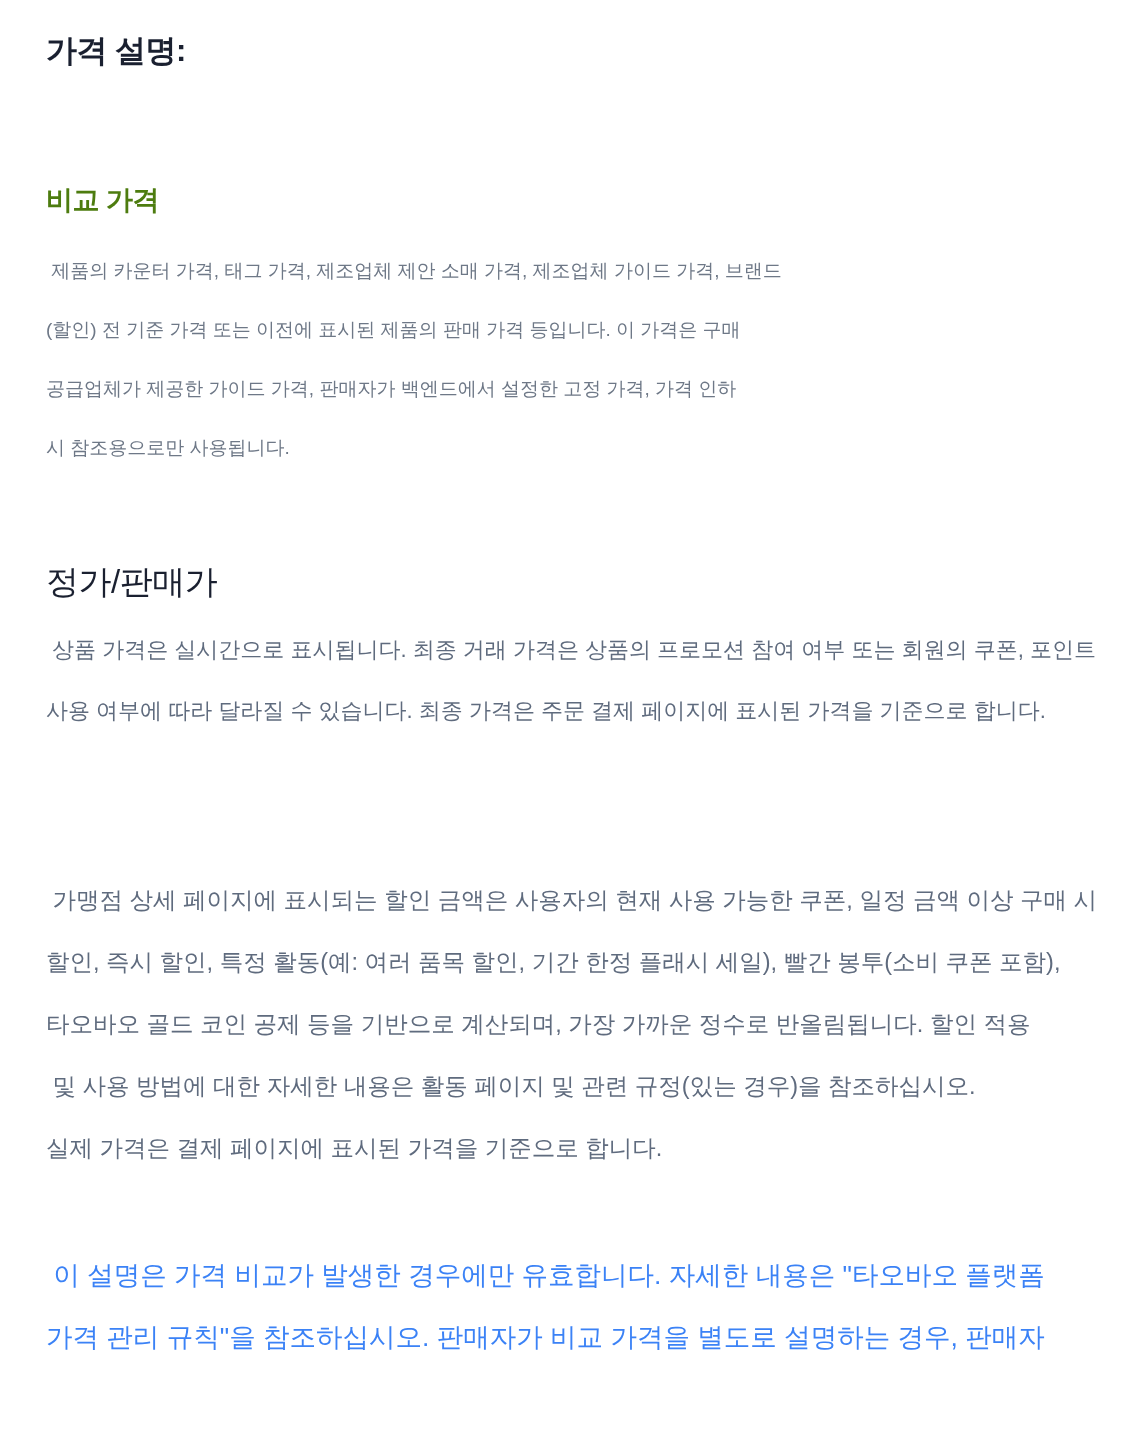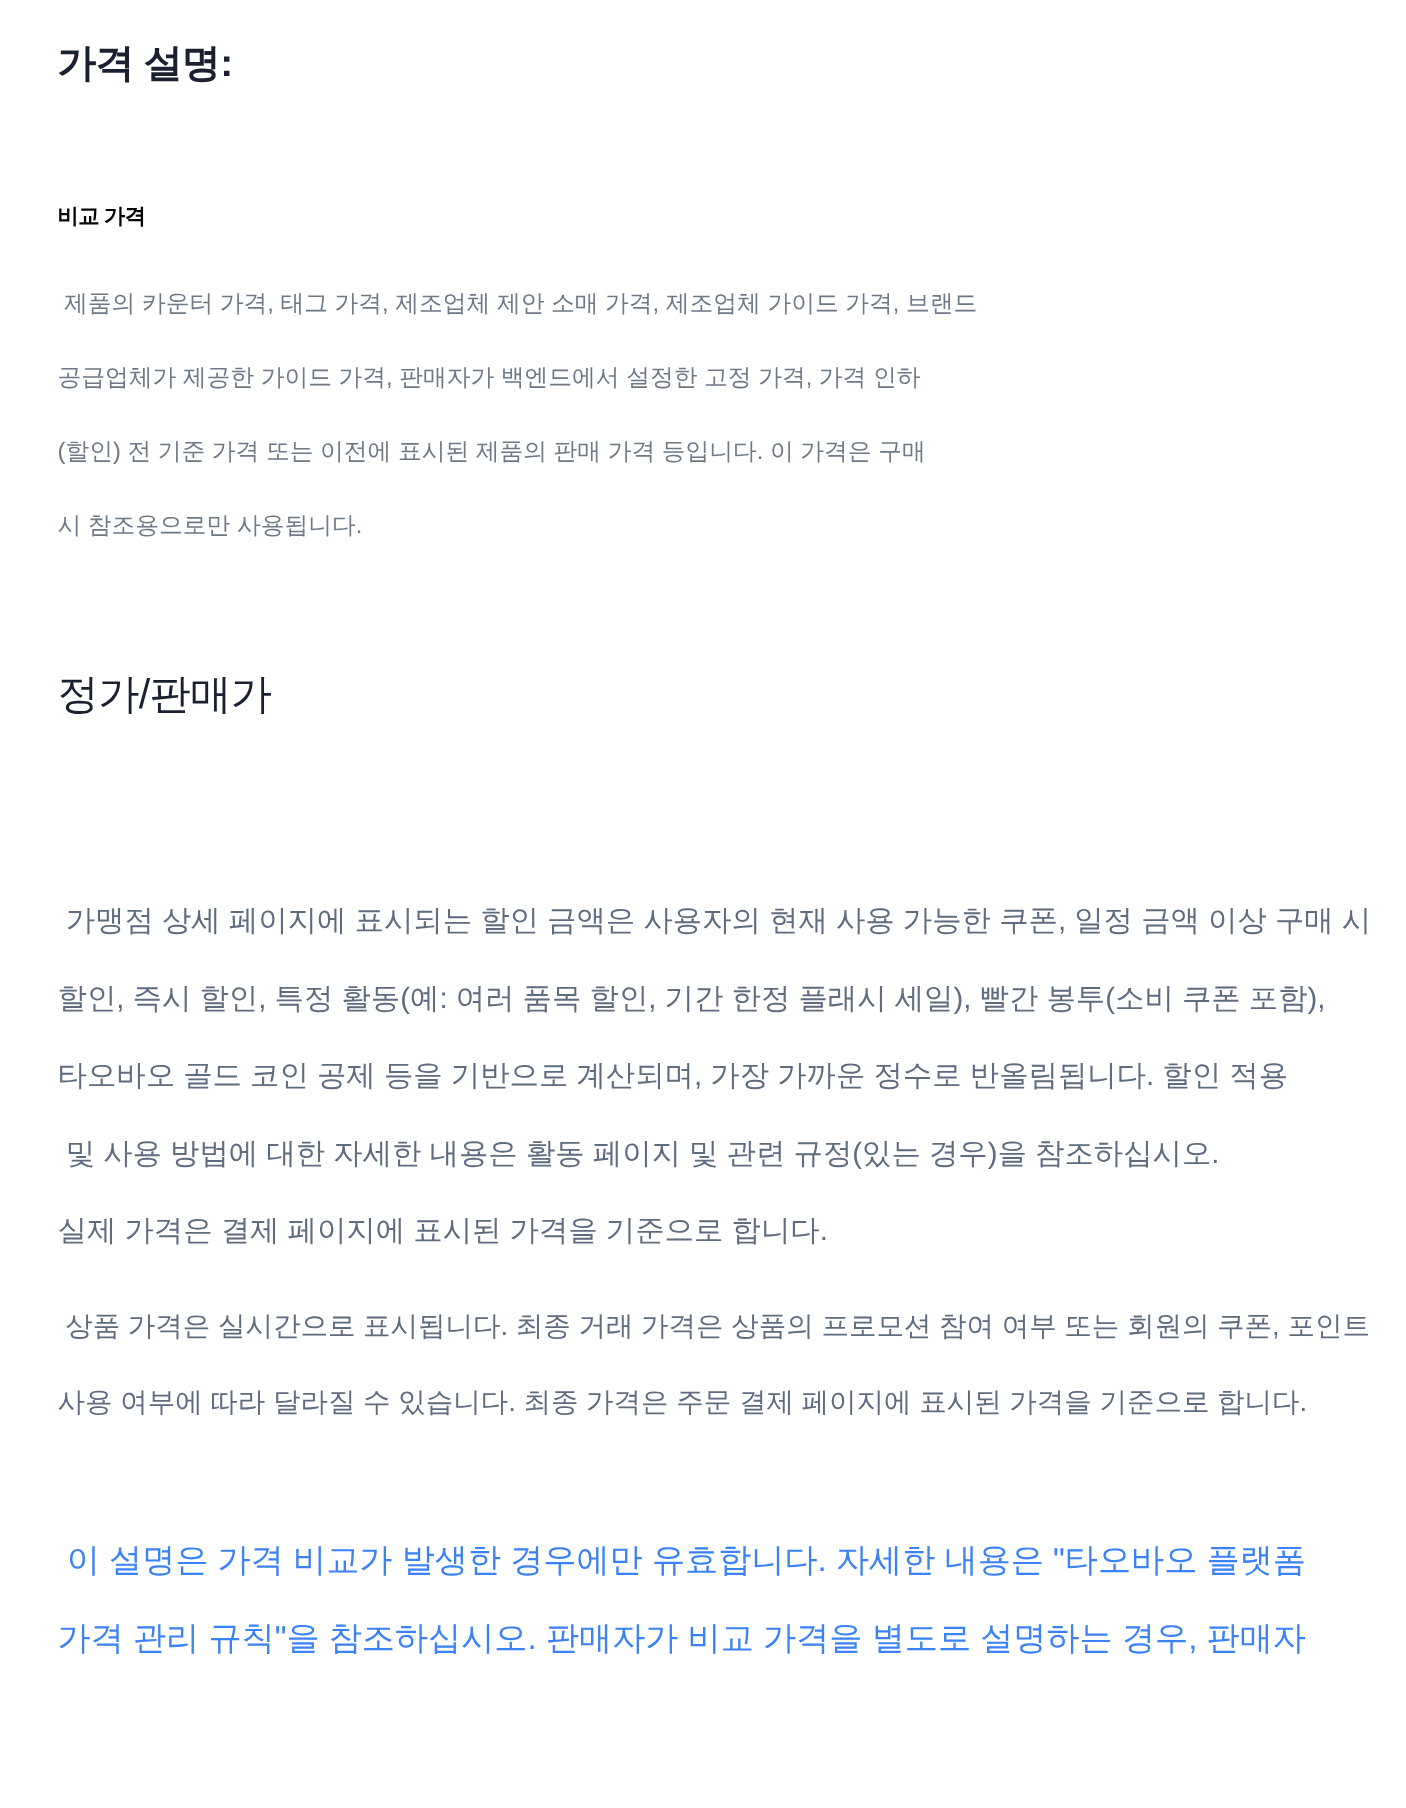--- a/index.html
+++ b/index.html
@@ -25,25 +25,25 @@
   .page-title {
     margin: 0;
     padding-top: 30px;
     font-size: 31px;
     line-height: 42px;
     font-weight: 700;
     color: #1a2030;
     letter-spacing: -0.5px;
   }
   .h2 {
-    margin: 83px 0 0 0;
-    font-size: 17px;
+    margin: 110px 0 0 0;
+    font-size: 27px;
     line-height: 36px;
     font-weight: 600;
-    color: #000000;
+    color: #4d7c0f;
     letter-spacing: -0.5px;
   }
   .h3 {
     margin: 83px 0 0 0;
     font-size: 33px;
     line-height: 44px;
     font-weight: 400;
     color: #1a2030;
     letter-spacing: -0.5px;
   }
@@ -77,38 +77,38 @@
 <body>
 
 <div class="page">
 
   <h1 class="page-title line">가격 설명:</h1>
 
   <section>
     <h2 class="h2 line">비교 가격</h2>
     <div class="para para-comparison">
       <div class="line"> 제품의 카운터 가격, 태그 가격, 제조업체 제안 소매 가격, 제조업체 가이드 가격, 브랜드</div>
+      <div class="line">(할인) 전 기준 가격 또는 이전에 표시된 제품의 판매 가격 등입니다. 이 가격은 구매</div>
       <div class="line">공급업체가 제공한 가이드 가격, 판매자가 백엔드에서 설정한 고정 가격, 가격 인하</div>
-      <div class="line">(할인) 전 기준 가격 또는 이전에 표시된 제품의 판매 가격 등입니다. 이 가격은 구매</div>
       <div class="line">시 참조용으로만 사용됩니다.</div>
     </div>
   </section>
 
   <section>
     <h2 class="h3 line">정가/판매가</h2>
+    <div class="para para-realtime">
+      <div class="line"> 상품 가격은 실시간으로 표시됩니다. 최종 거래 가격은 상품의 프로모션 참여 여부 또는 회원의 쿠폰, 포인트</div>
+      <div class="line">사용 여부에 따라 달라질 수 있습니다. 최종 가격은 주문 결제 페이지에 표시된 가격을 기준으로 합니다.</div>
+    </div>
     <div class="para para-discount">
       <div class="line"> 가맹점 상세 페이지에 표시되는 할인 금액은 사용자의 현재 사용 가능한 쿠폰, 일정 금액 이상 구매 시</div>
       <div class="line">할인, 즉시 할인, 특정 활동(예: 여러 품목 할인, 기간 한정 플래시 세일), 빨간 봉투(소비 쿠폰 포함),</div>
       <div class="line">타오바오 골드 코인 공제 등을 기반으로 계산되며, 가장 가까운 정수로 반올림됩니다. 할인 적용</div>
       <div class="line"> 및 사용 방법에 대한 자세한 내용은 활동 페이지 및 관련 규정(있는 경우)을 참조하십시오.</div>
       <div class="line">실제 가격은 결제 페이지에 표시된 가격을 기준으로 합니다.</div>
-    </div>
-    <div class="para para-realtime">
-      <div class="line"> 상품 가격은 실시간으로 표시됩니다. 최종 거래 가격은 상품의 프로모션 참여 여부 또는 회원의 쿠폰, 포인트</div>
-      <div class="line">사용 여부에 따라 달라질 수 있습니다. 최종 가격은 주문 결제 페이지에 표시된 가격을 기준으로 합니다.</div>
     </div>
   </section>
 
   <section>
     <div class="para para-closing">
       <div class="line"> 이 설명은 가격 비교가 발생한 경우에만 유효합니다. 자세한 내용은 "타오바오 플랫폼</div>
       <div class="line">가격 관리 규칙"을 참조하십시오. 판매자가 비교 가격을 별도로 설명하는 경우, 판매자</div>
     </div>
   </section>
 

